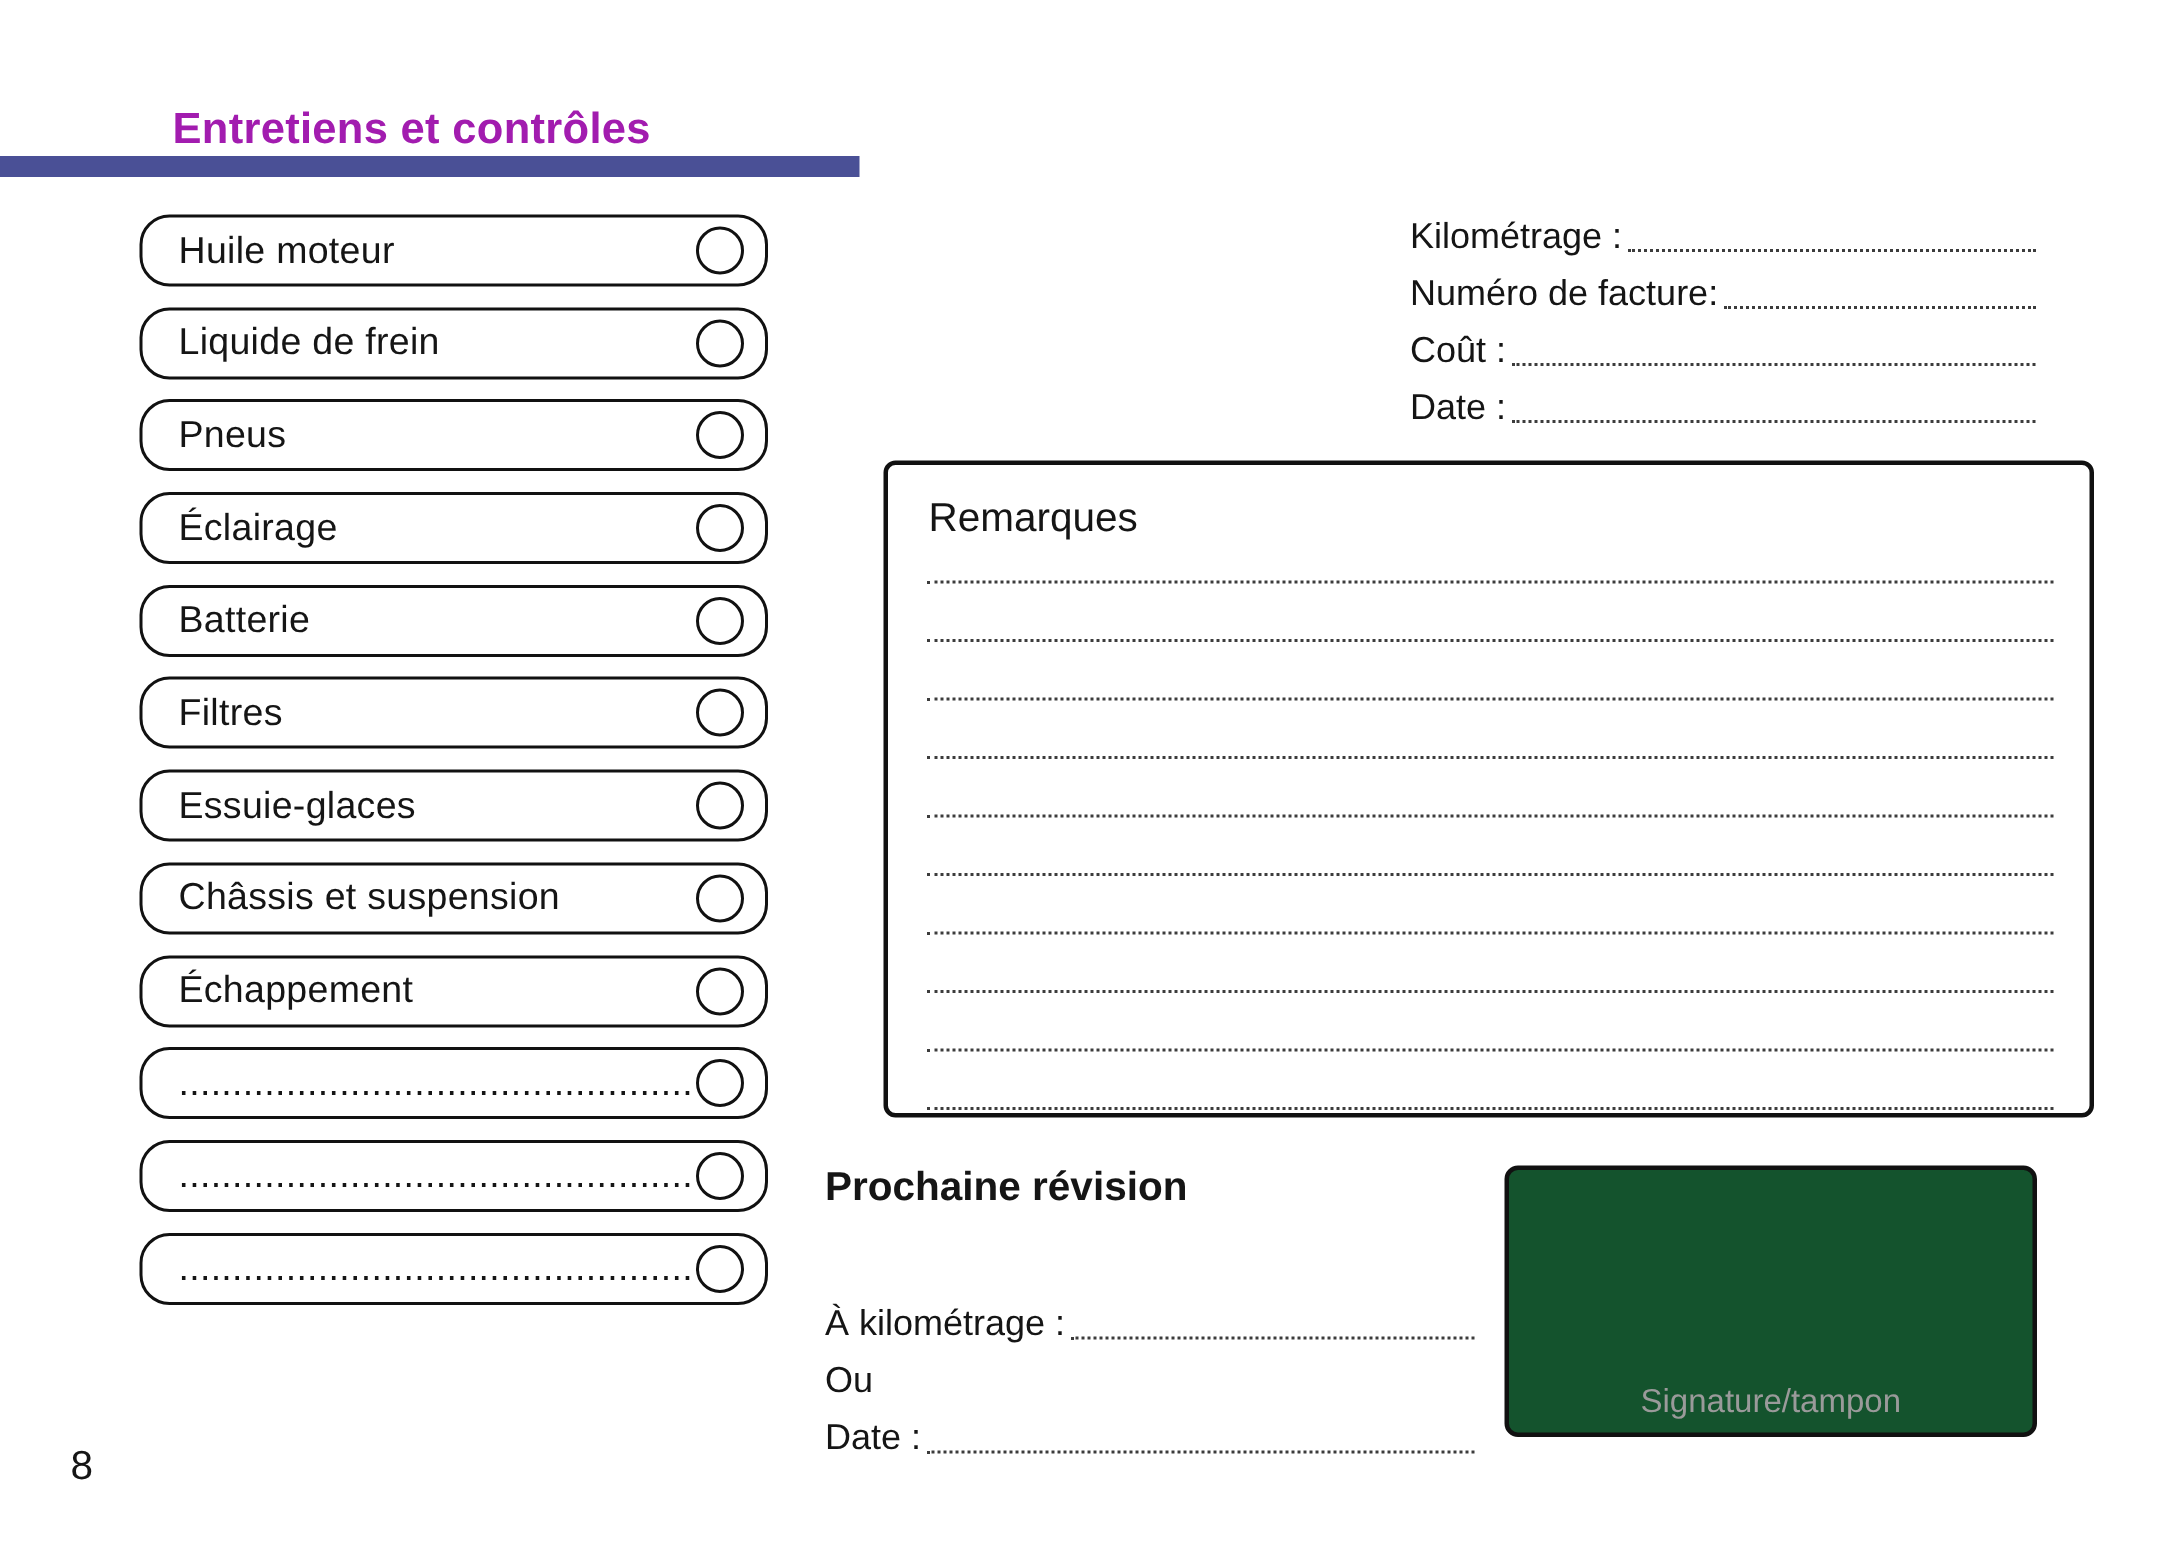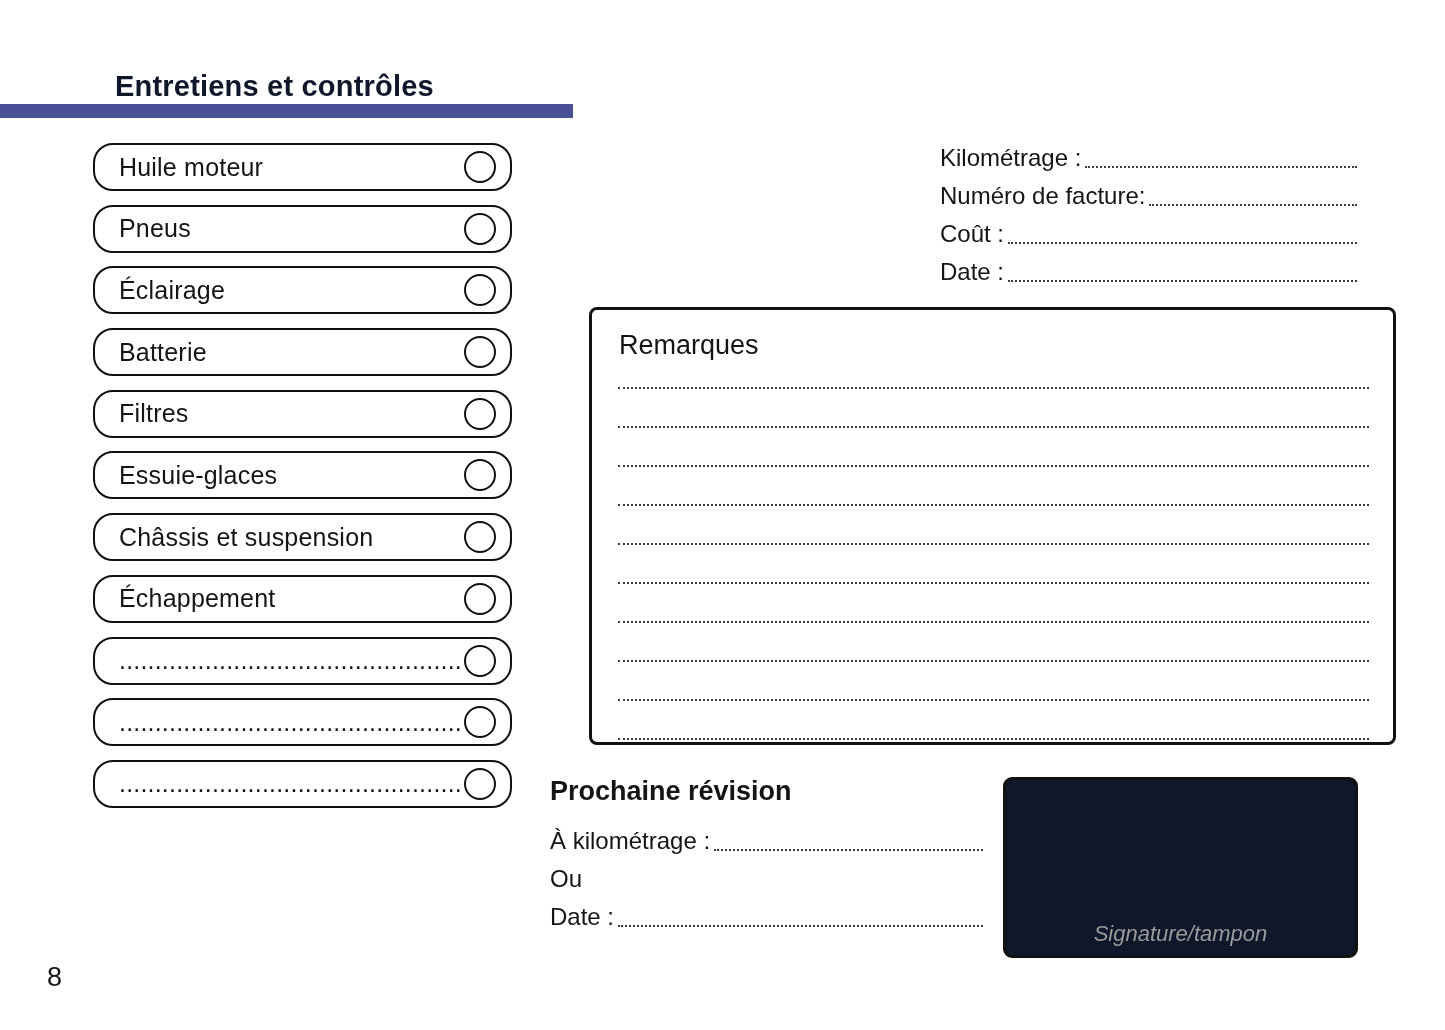--- a/index.html
+++ b/index.html
@@ -13,21 +13,21 @@
     overflow: hidden;
   }
 
   
   .title {
     position: absolute;
     left: 115px;
     top: 70px;
     font-size: 29px;
     font-weight: bold;
-    color: #0f172a;
+    color: #a21caf;
     letter-spacing: 0.2px;
   }
   .accent-bar {
     position: absolute;
     left: 0;
     top: 104px;
     width: 573px;
     height: 14px;
     background: #4a5096;
   }
@@ -135,38 +135,37 @@
   .next-title {
     position: absolute;
     left: 550px;
     top: 776px;
     font-size: 27px;
     font-weight: bold;
   }
   .next-rows {
     position: absolute;
     left: 550px;
-    top: 822px;
+    top: 864px;
     width: 433px;
     display: flex;
     flex-direction: column;
   }
 
   
   .signature-box {
     position: absolute;
     left: 1003px;
     top: 777px;
     width: 355px;
     height: 181px;
     box-sizing: border-box;
     border: 3px solid #111;
     border-radius: 9px;
-    background: #0f172a;
-    font-style: italic;
+    background: #14532d;
   }
   .signature-label {
     position: absolute;
     left: 0;
     right: 0;
     bottom: 8px;
     text-align: center;
     font-size: 22px;
     color: #9a9a9a;
   }
@@ -186,20 +185,24 @@
 
   <div class="title">Entretiens et contrôles</div>
   <div class="accent-bar" style="background: rgb(74, 80, 150);"></div>
 
   <div class="checklist" id="checklist">
       <div class="check-row">
     <span class="check-label">Huile moteur</span>
     <span class="circle big"></span>
   </div>
       <div class="check-row">
+    <span class="check-label">Liquide de frein</span>
+    <span class="circle big"></span>
+  </div>
+      <div class="check-row">
     <span class="check-label">Pneus</span>
     <span class="circle big"></span>
   </div>
       <div class="check-row">
     <span class="check-label">Éclairage</span>
     <span class="circle big"></span>
   </div>
       <div class="check-row">
     <span class="check-label">Batterie</span>
     <span class="circle big"></span>

